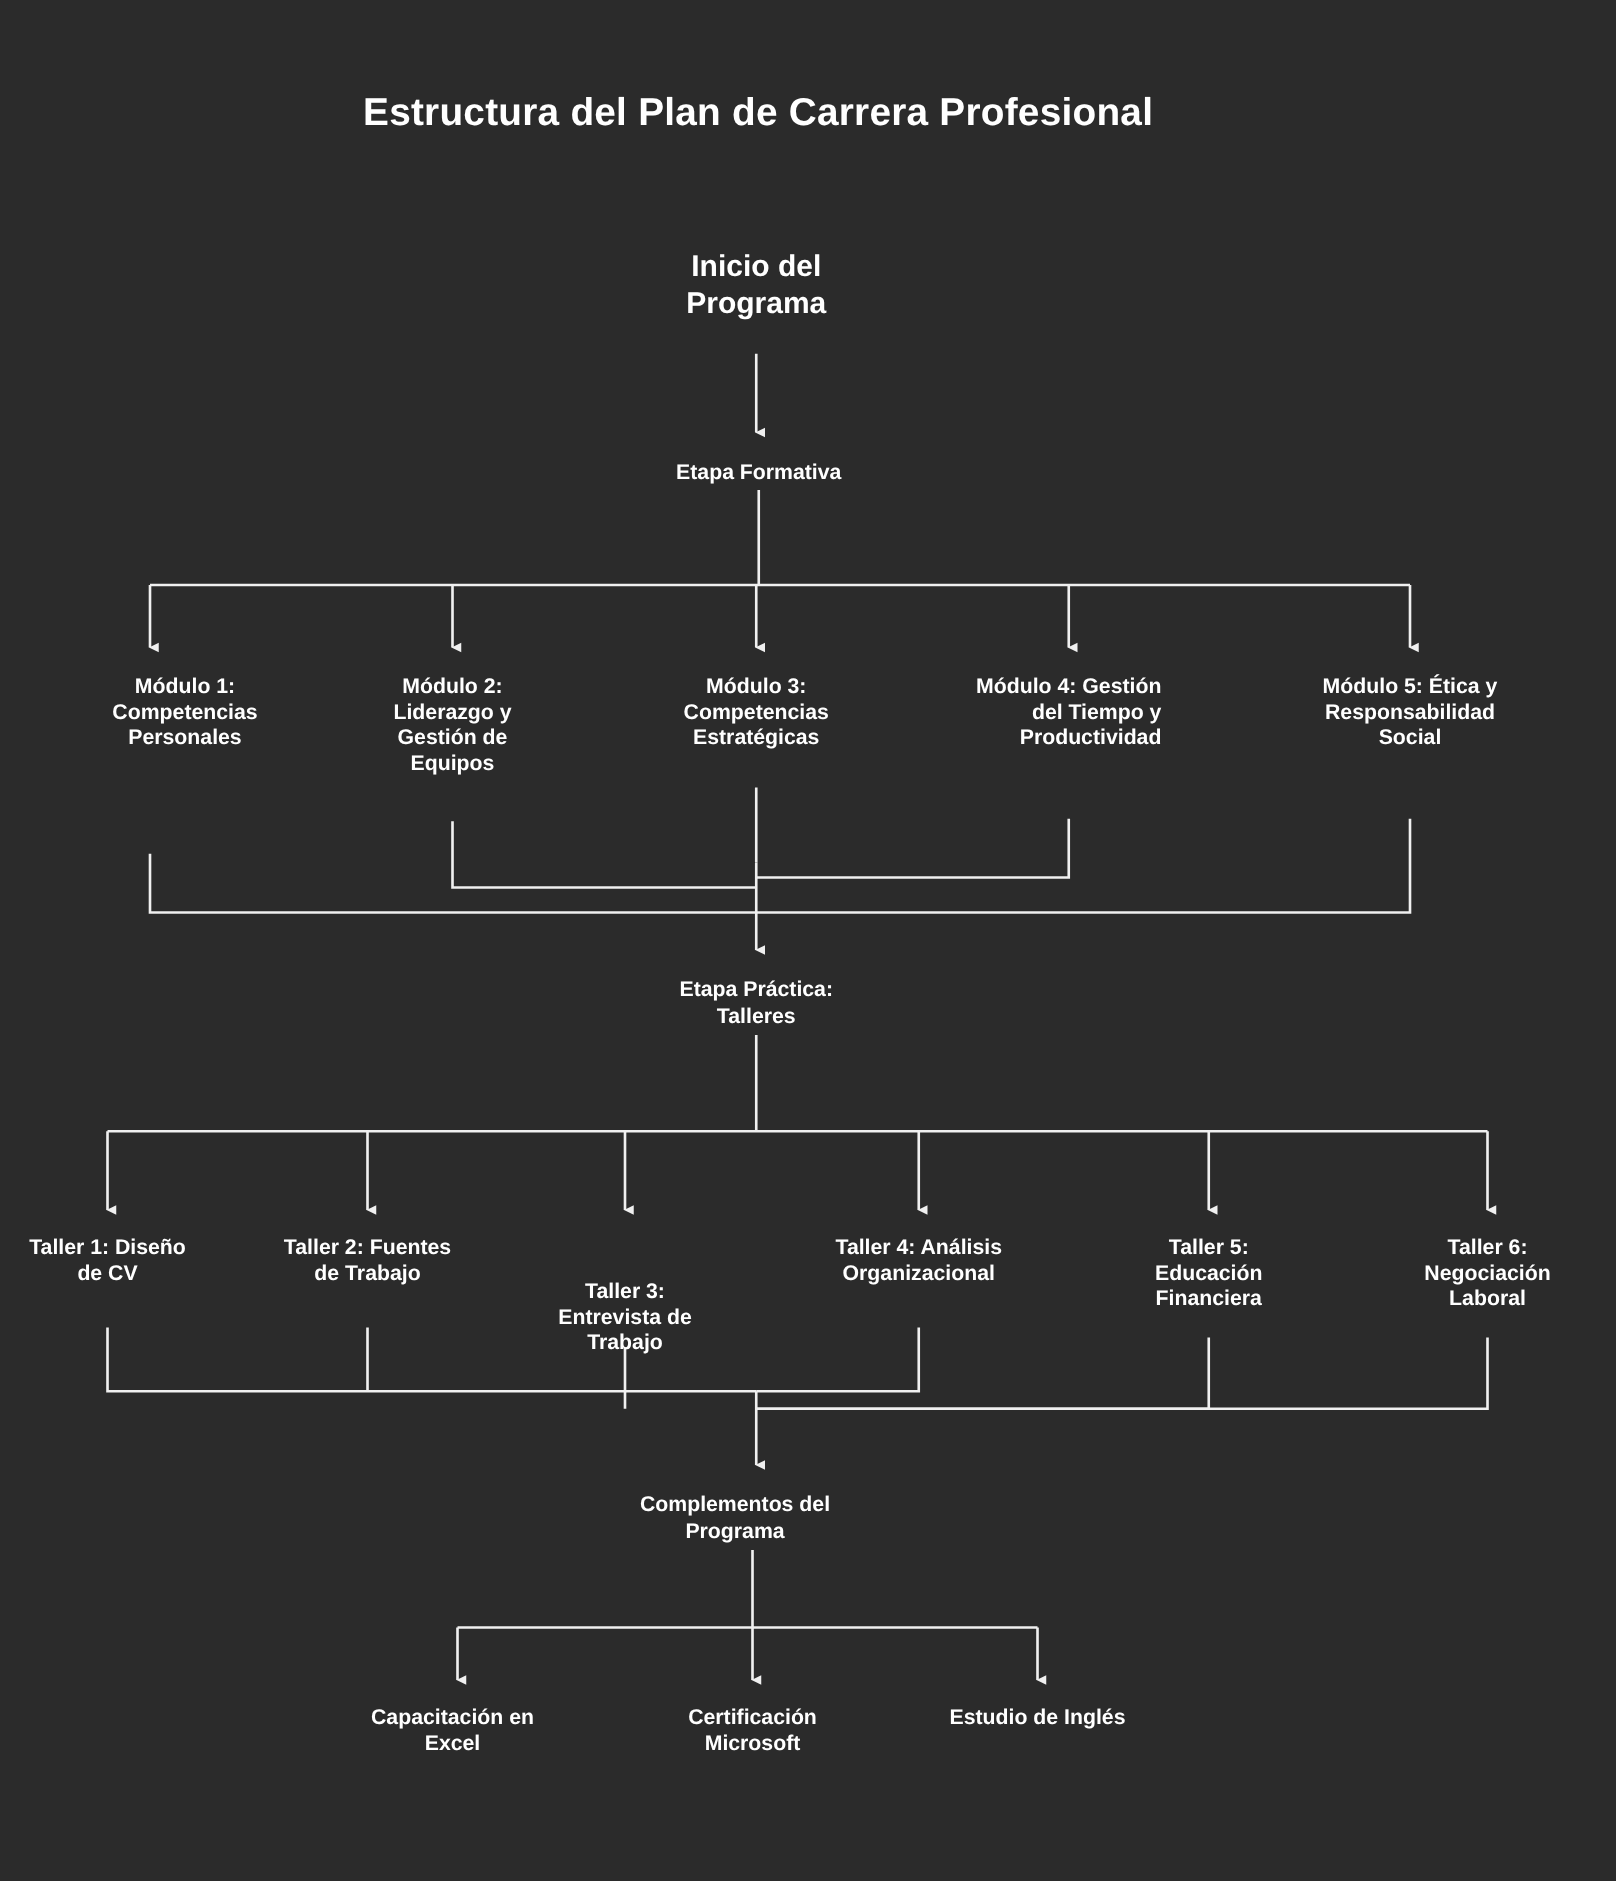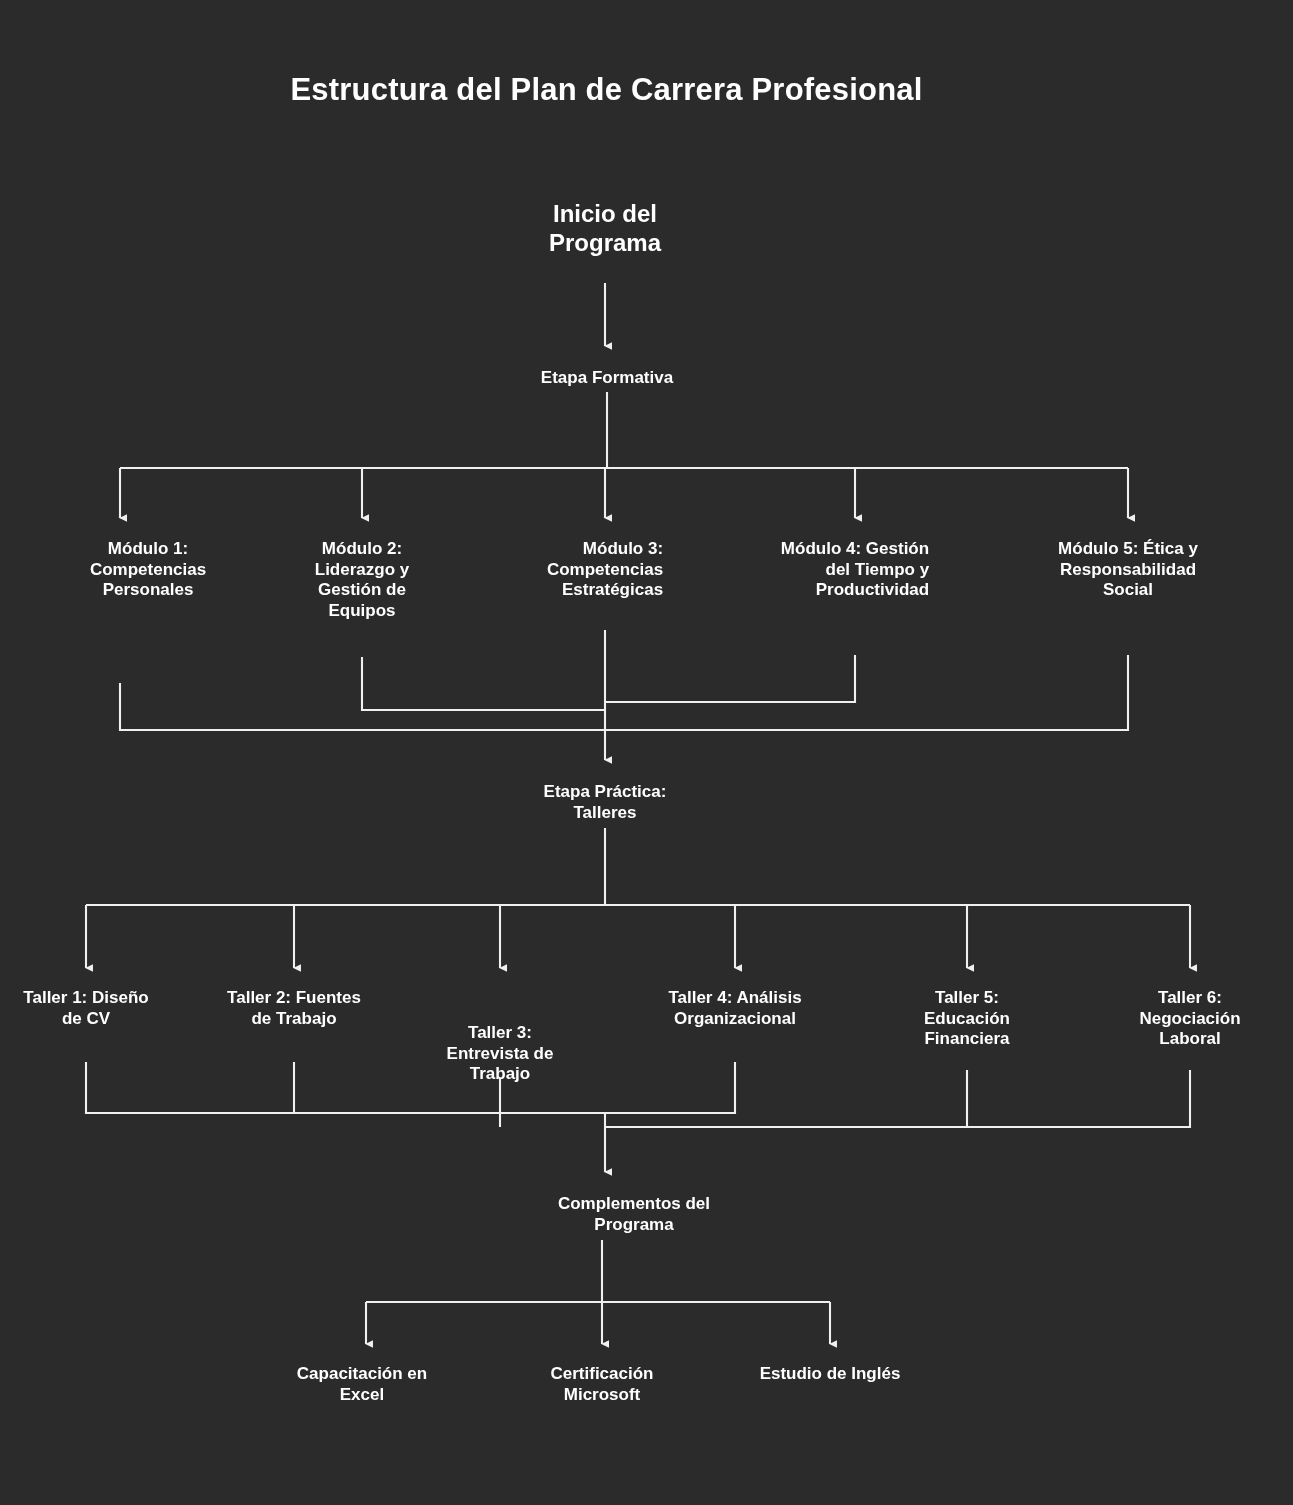--- a/index.html
+++ b/index.html
@@ -110,21 +110,21 @@
 Programa</div>
   <div class="node lvl-stage" style="left:607px; top:368px;">Etapa Formativa</div>
 
   <div class="node lvl-leaf" style="left:120px; top:539px;margin-left:28px;">Módulo 1:
 Competencias
 Personales</div>
   <div class="node lvl-leaf" style="left:362px; top:539px;">Módulo 2:
 Liderazgo y
 Gestión de
 Equipos</div>
-  <div class="node lvl-leaf" style="left:605px; top:539px;text-align:right;">Módulo 3:
+  <div class="node lvl-leaf" style="left:605px; top:539px;">Módulo 3:
 Competencias
 Estratégicas</div>
   <div class="node lvl-leaf" style="left:855px; top:539px;text-align:right;">Módulo 4: Gestión
 del Tiempo y
 Productividad</div>
   <div class="node lvl-leaf" style="left:1128px; top:539px;">Módulo 5: Ética y
 Responsabilidad Social</div>
 
   <div class="node lvl-stage" style="left:605px; top:782px;">Etapa Práctica:
 Talleres</div>
@@ -138,21 +138,21 @@
 Trabajo</div>
   <div class="node lvl-leaf" style="left:735px; top:988px;">Taller 4: Análisis
 Organizacional</div>
   <div class="node lvl-leaf" style="left:967px; top:988px;">Taller 5:
 Educación
 Financiera</div>
   <div class="node lvl-leaf" style="left:1190px; top:988px;">Taller 6:
 Negociación
 Laboral</div>
 
-  <div class="node lvl-stage" style="left:634px; top:1194px;">Complementos del
+  <div class="node lvl-stage" style="left:588px; top:1194px;">Complementos del
 Programa</div>
 
   <div class="node lvl-leaf" style="left:362px; top:1364px;">Capacitación en
 Excel</div>
   <div class="node lvl-leaf" style="left:602px; top:1364px;">Certificación
 Microsoft</div>
   <div class="node lvl-leaf" style="left:830px; top:1364px;">Estudio de Inglés</div>
 
 </div>
 

